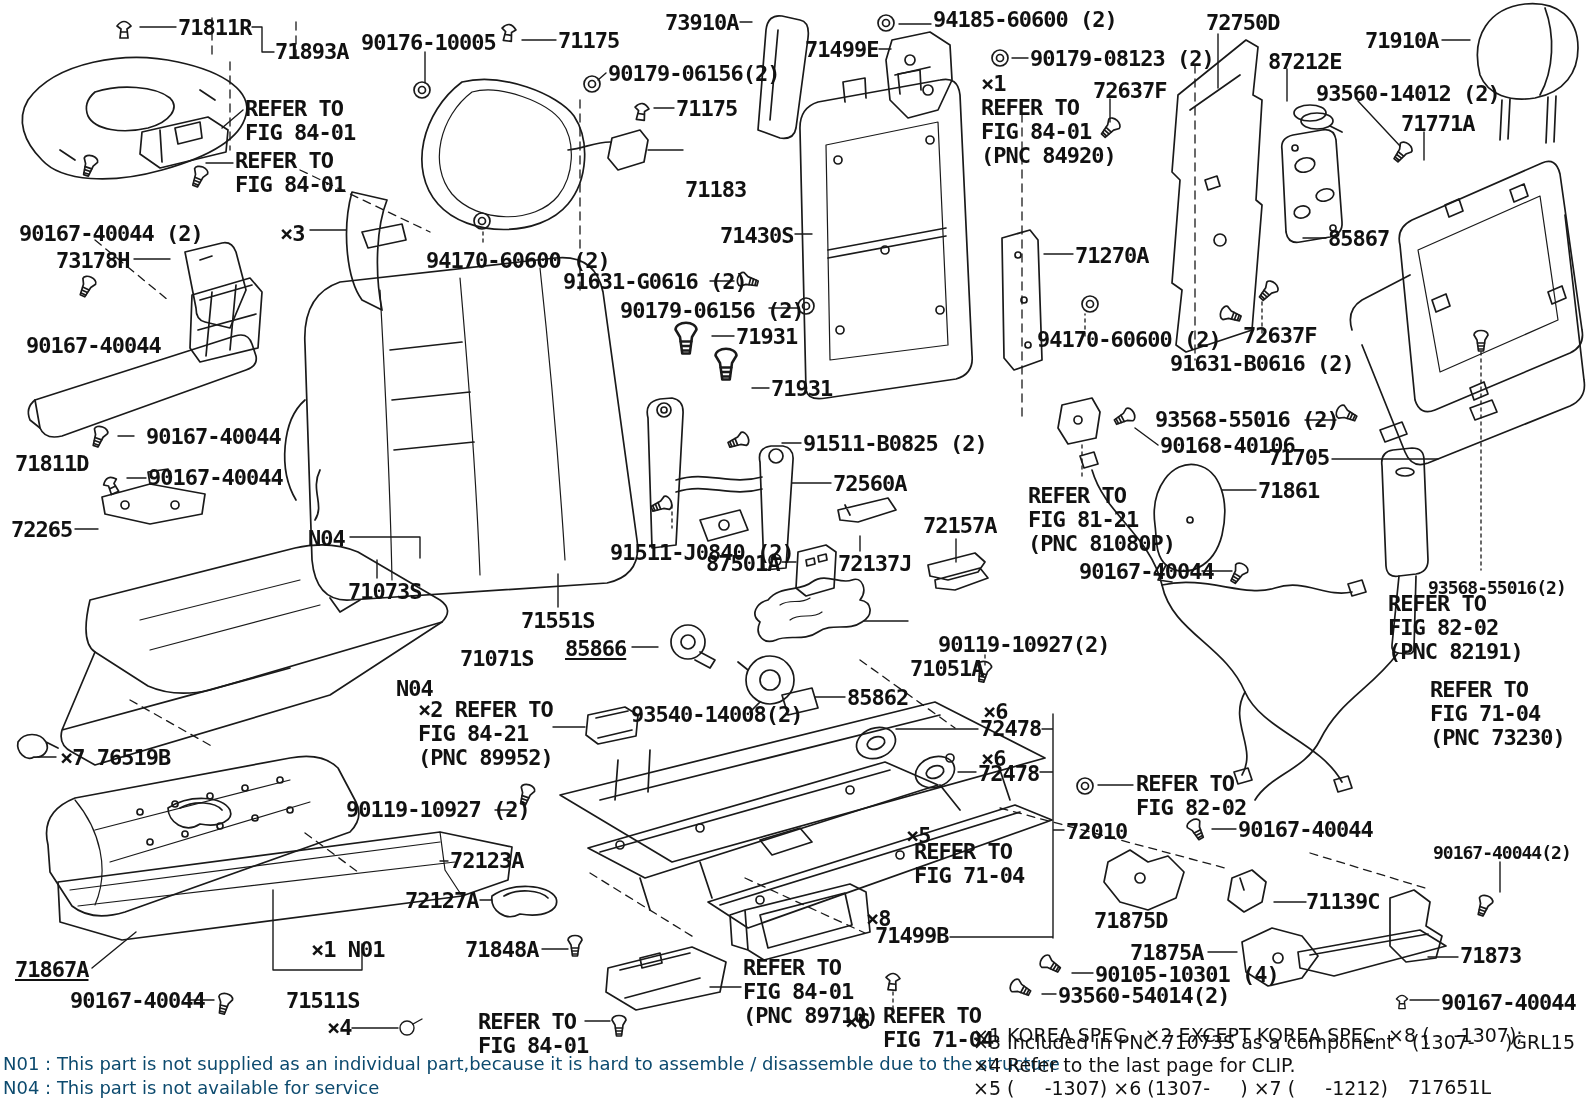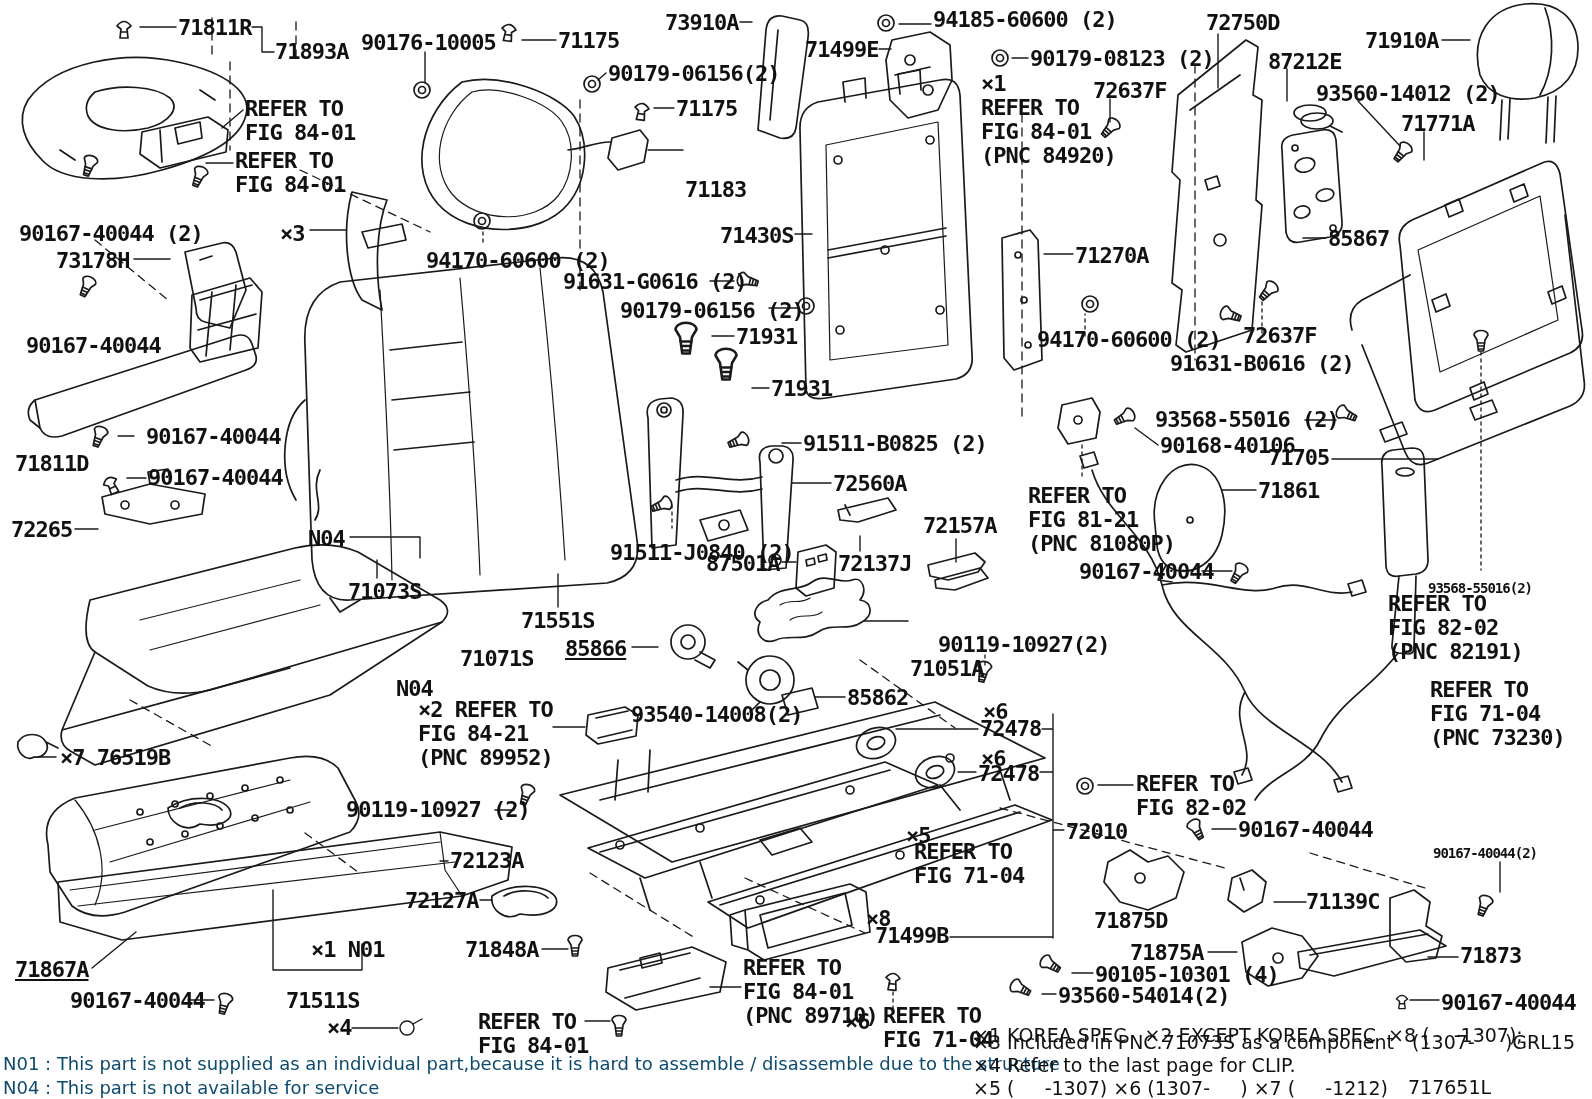--- a/index.html
+++ b/index.html
@@ -1,21 +1,21 @@
 <!DOCTYPE html>
 <html><head>
 <meta charset="utf-8">
 <style>
   html,body{margin:0;padding:0;background:#fff;}
   #stage{position:relative;width:1592px;height:1099px;background:#ffffff;overflow:hidden;
          font-family:"DejaVu Sans Mono",monospace;padding-left:20px;}
   #art{position:absolute;left:0;top:0;}
   .plbl{position:absolute;font:bold 22px "DejaVu Sans Mono",monospace;color:#111;
         line-height:24px;white-space:pre-line;letter-spacing:-1px;}
-  .sm{font-size:14px;letter-spacing:-1px;}
+  .sm{font-size:18px;letter-spacing:-1px;}
   .nl{position:absolute;font:400 18px "DejaVu Sans",sans-serif;color:#0c4a6e;white-space:pre;}
   .nr{position:absolute;font:400 19px "DejaVu Sans",sans-serif;color:#111;white-space:pre;}
   svg *{vector-effect:none;}
 </style>
 </head>
 <body>
 
 <div id="stage">
 
 <svg id="art" width="1592" height="1099" viewBox="0 0 1592 1099" fill="none" stroke="#1a1a1a" stroke-width="1.7" stroke-linejoin="round" stroke-linecap="round">

